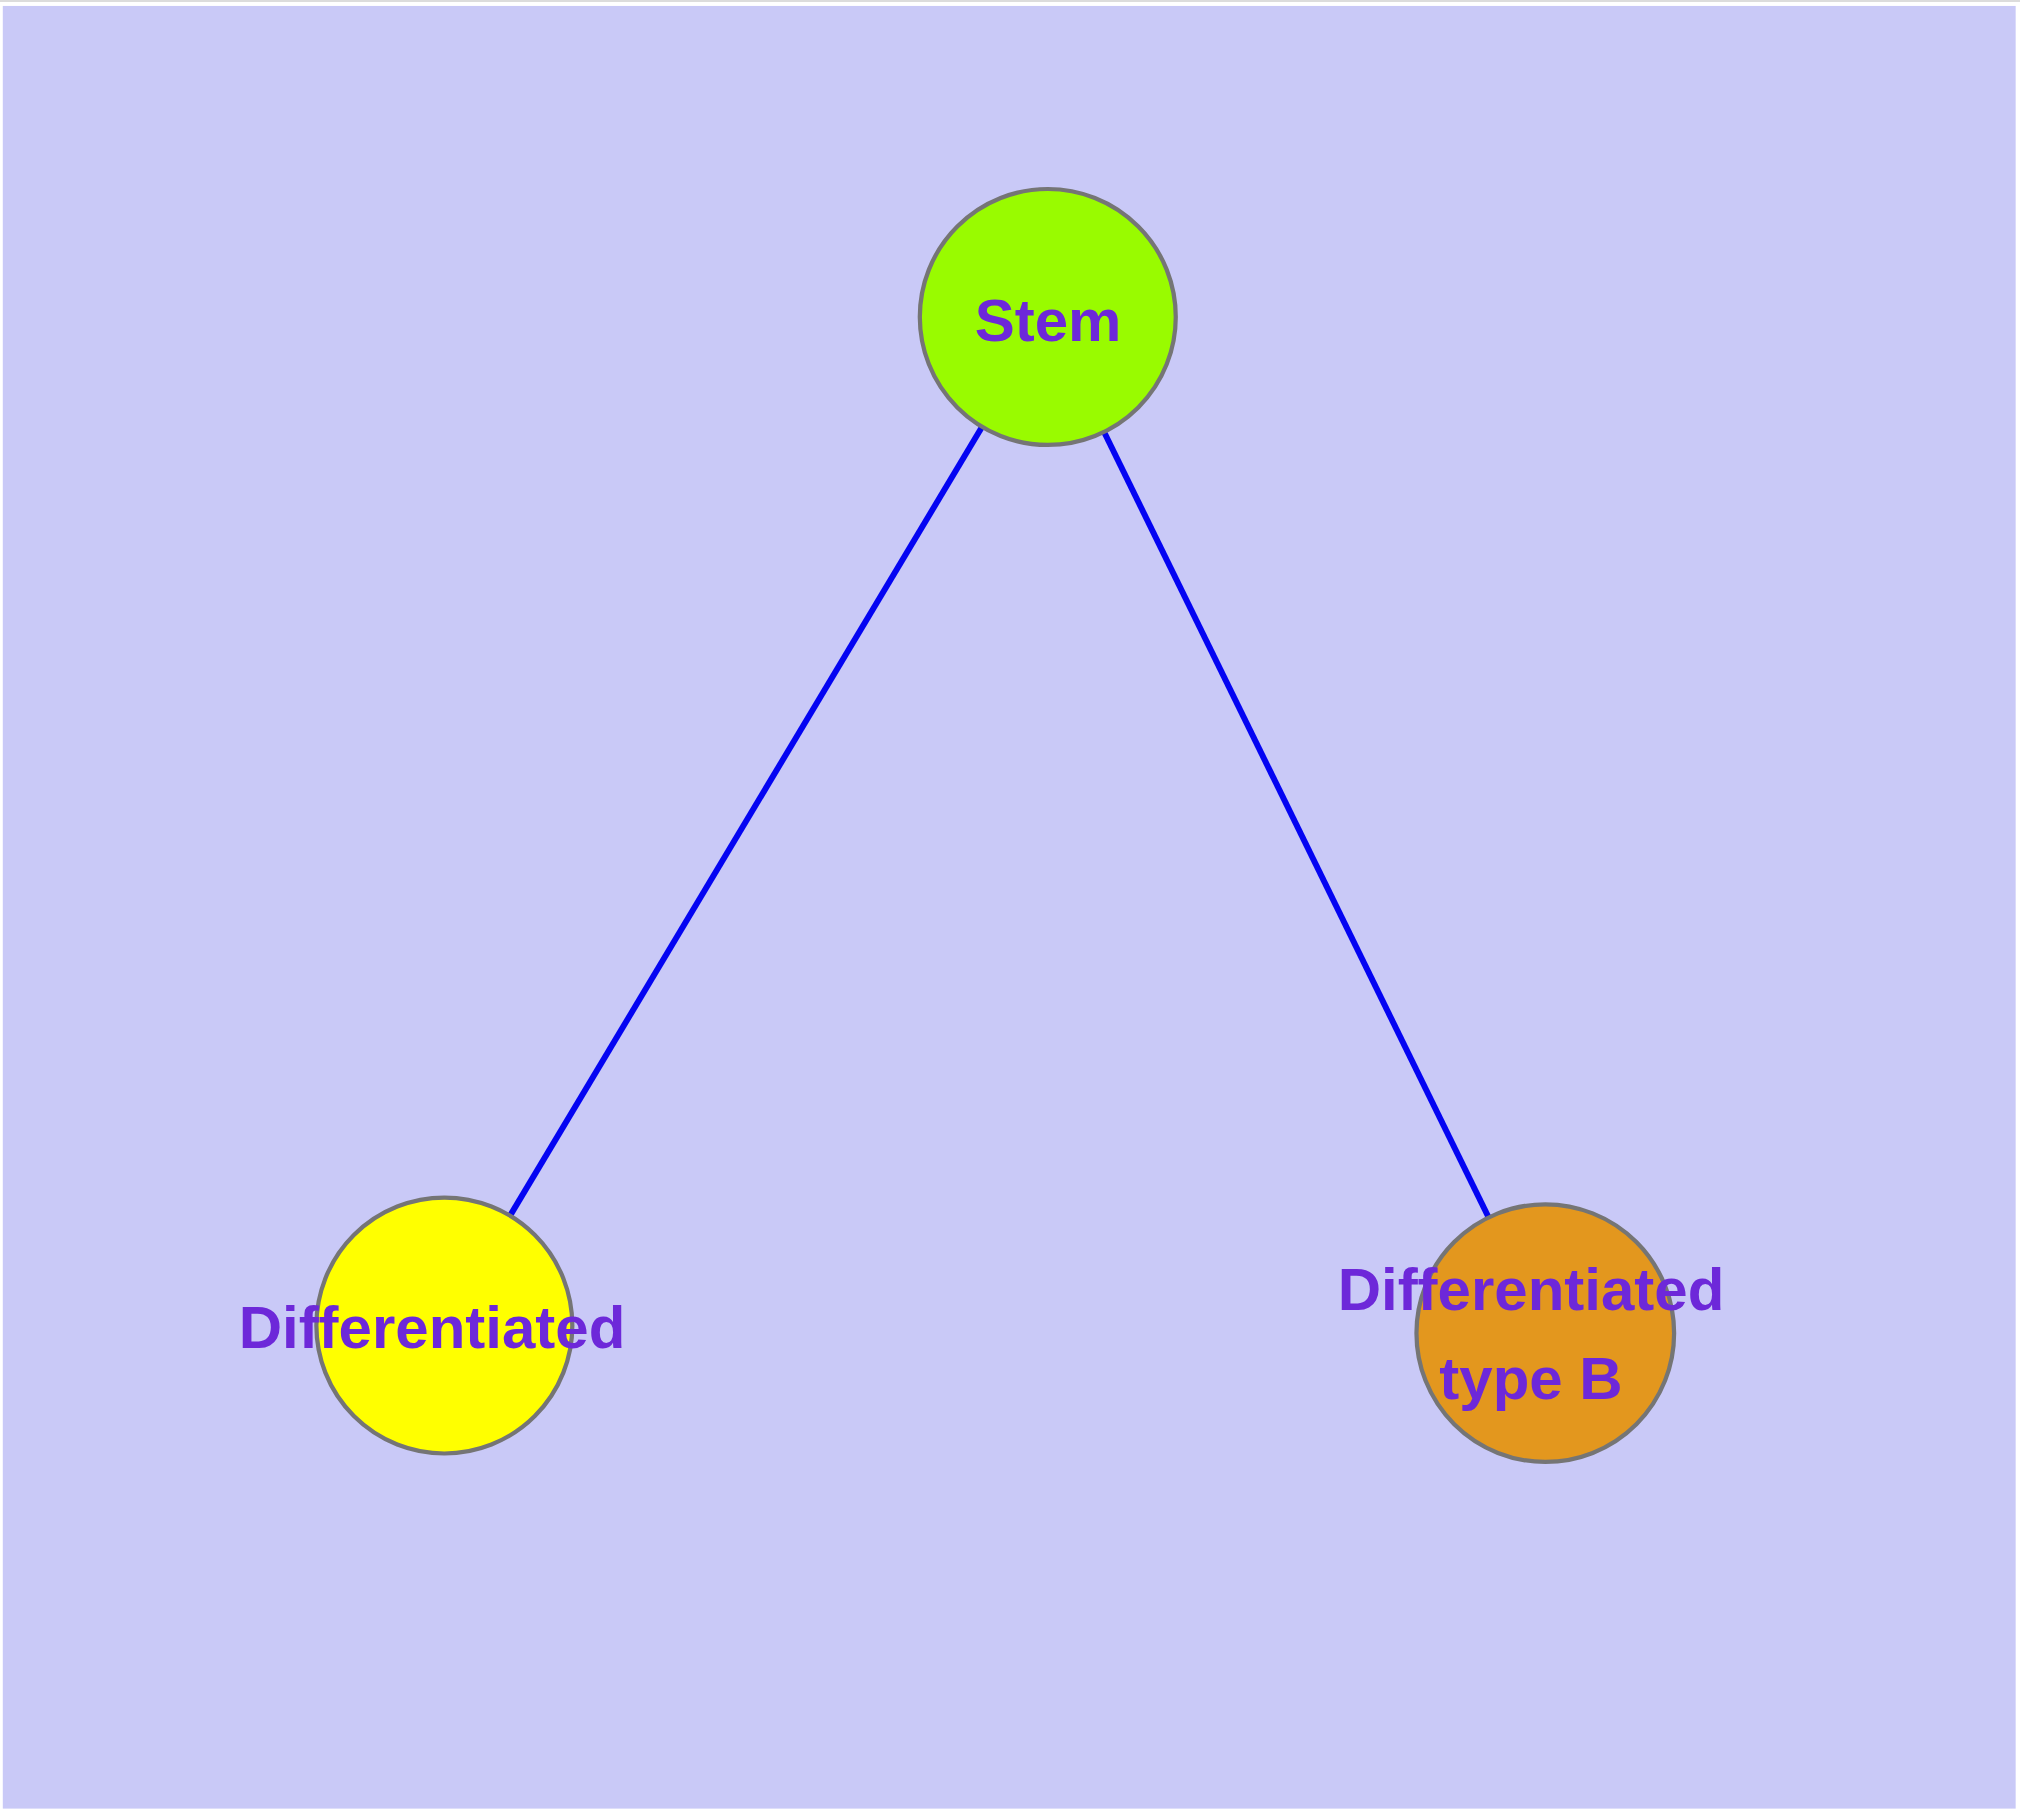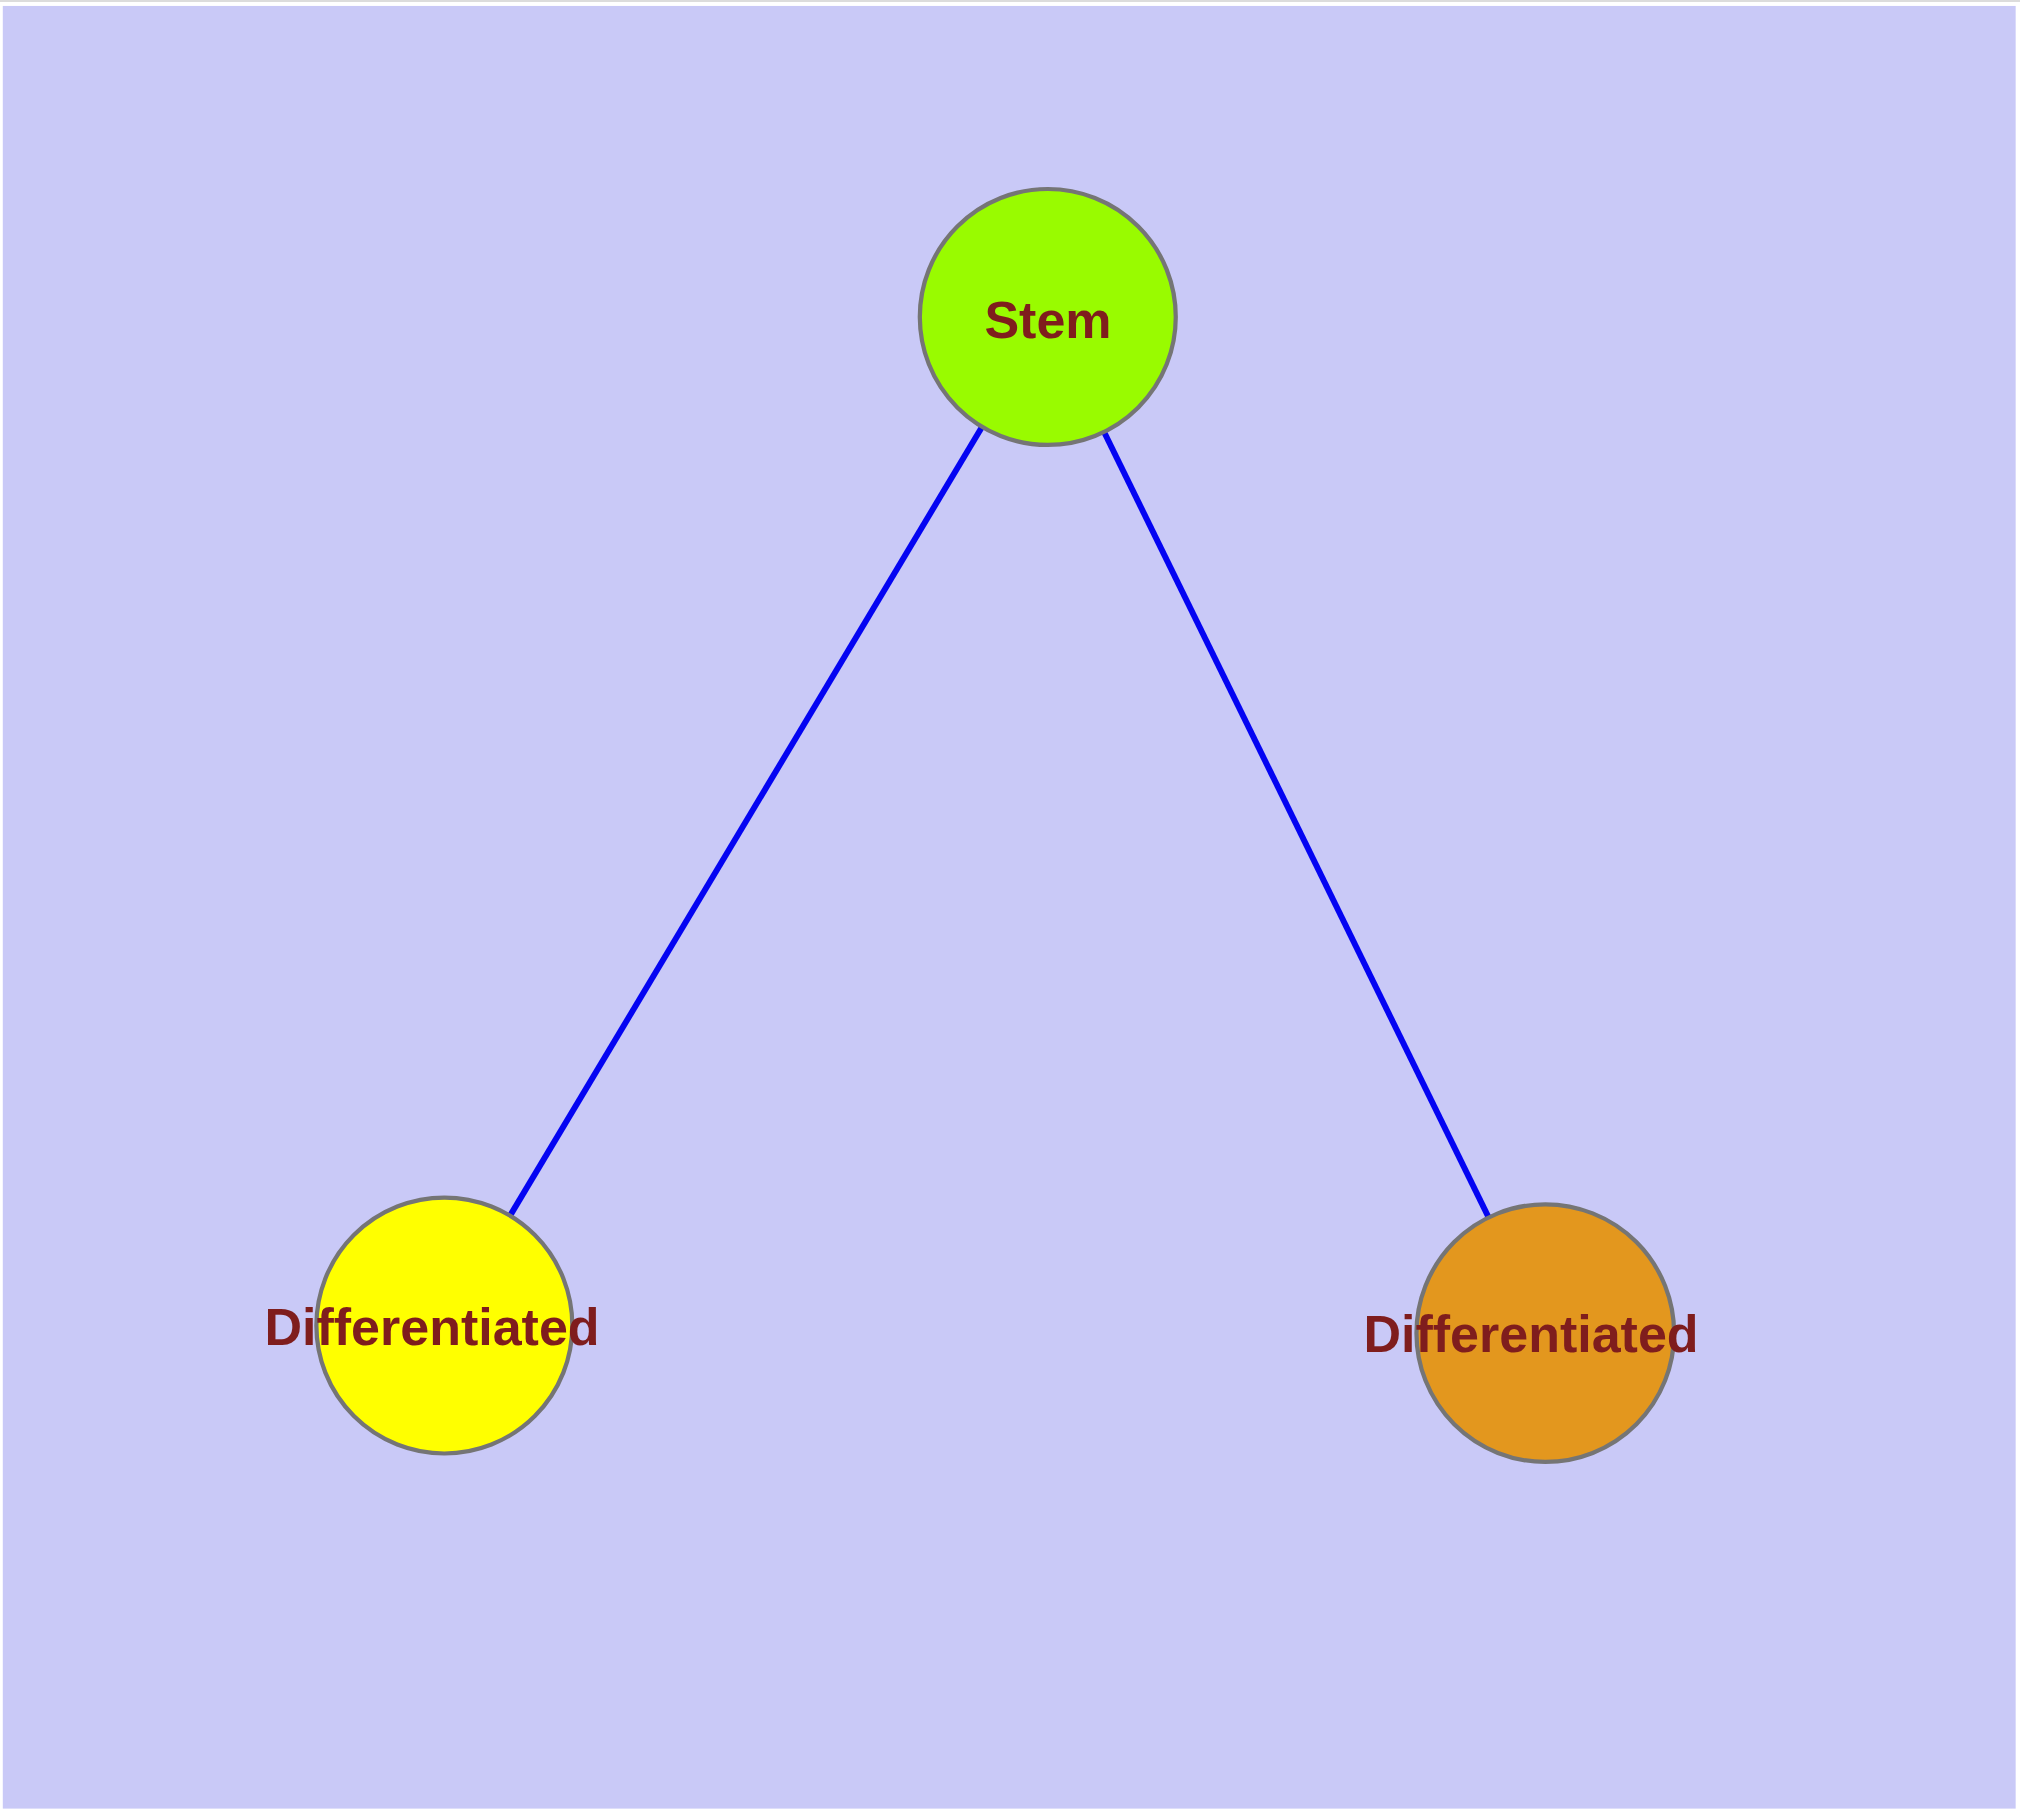--- a/index.html
+++ b/index.html
@@ -31,23 +31,23 @@
     stroke-width: 7;
     fill: none;
   }
   .node-circle {
     stroke-width: 5;
   }
   .node-label {
     position: absolute;
     transform: translate(-50%, -50%);
     text-align: center;
-    color: #7f1d1d;
+    color: #6d28d9;
     font-weight: bold;
-    font-size: 52px;
+    font-size: 60px;
     line-height: 89px;
     white-space: nowrap;
     pointer-events: none;
   }
 </style>
 </head>
 <body>
 
 <div id="stage">
 
@@ -66,16 +66,17 @@
   </svg>
 
   <div class="node-label" style="left:1048px; top:320px;">Stem</div>
 
   <div class="node-label" style="left:432px; top:1327px;">
     <div>Differentiated</div>
   </div>
 
   <div class="node-label" style="left:1531px; top:1334px;">
     <div>Differentiated</div>
+    <div>type B</div>
   </div>
 
 </div>
 
 
 </body></html>

